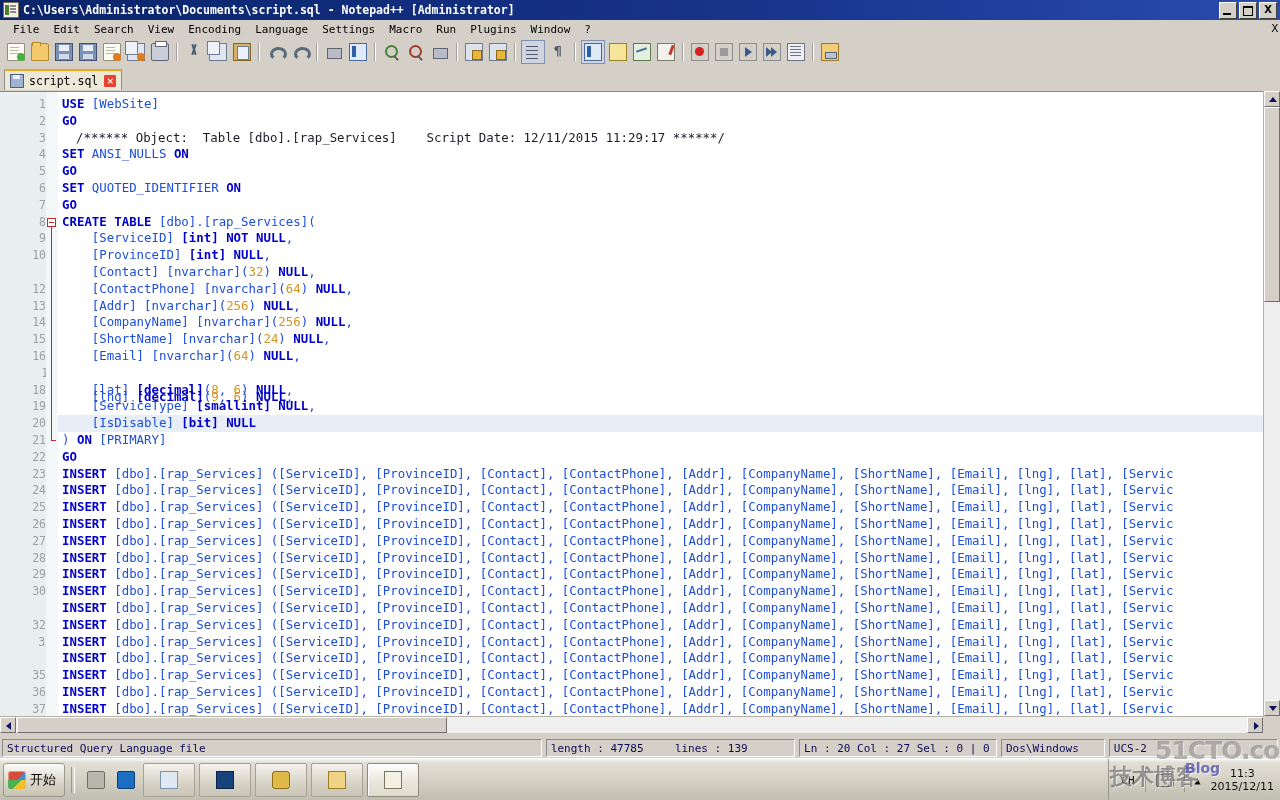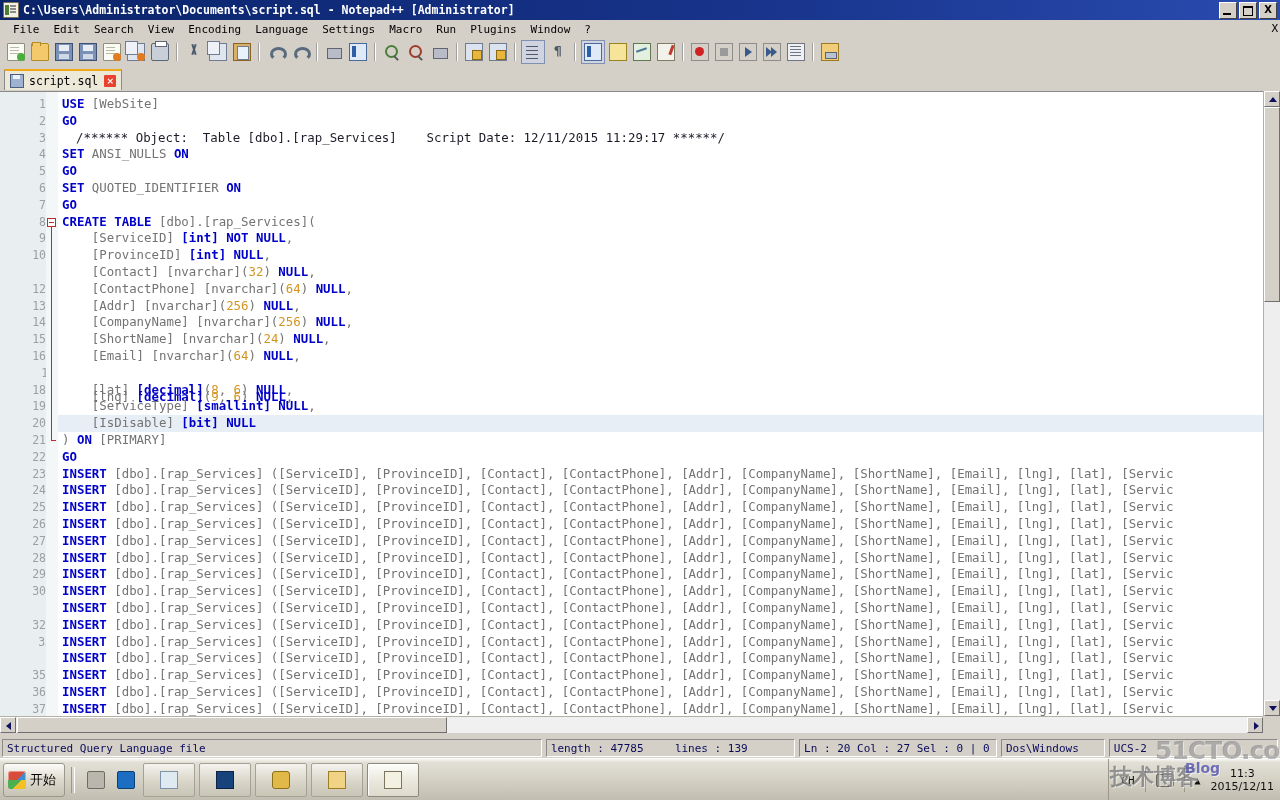--- a/index.html
+++ b/index.html
@@ -192,21 +192,21 @@
   }
   .code{
     font-family:"DejaVu Sans Mono",monospace;font-size:12.4px;color:#000;
     height:16.8px;line-height:16.8px;padding-left:4px;
   }
   .code.current{background:#e8eef6;}
   .kw{color:#0000c8;font-weight:bold;}
   .typ{color:#0000c8;font-weight:bold;}
   .num{color:#d39521;}
   .cmt{color:#1c1c28;}
-  .pln{color:#737373;text-align:right;}
+  .pln{color:#1d4ed8;text-align:right;}
 
   
   .fold-box{
     position:absolute;left:1px;width:9px;height:9px;
     border:1px solid #c02a2a;background:#fff;box-sizing:border-box;
   }
   .fold-box:after{
     content:"";position:absolute;left:1px;top:3px;width:5px;height:1px;background:#c02a2a;
   }
   .fold-line{position:absolute;left:5px;width:1px;background:#c02a2a;}

